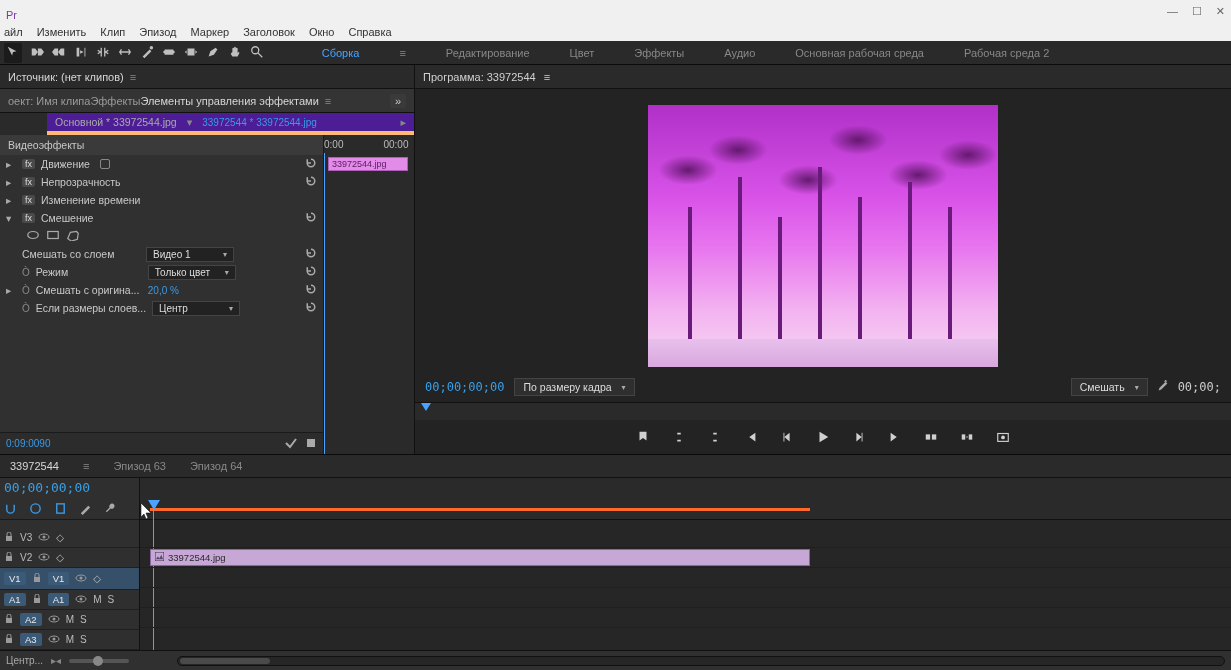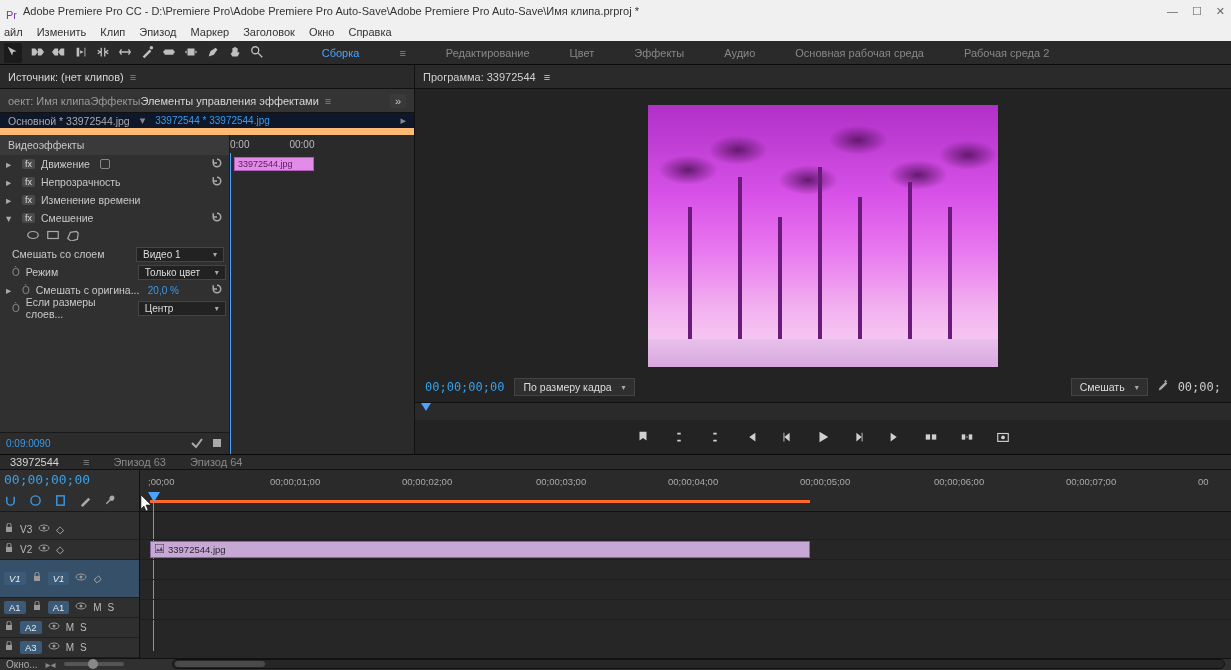--- a/index.html
+++ b/index.html
@@ -24,26 +24,26 @@
 
 .left-col { width: 414px; display: flex; flex-direction: column; background: #2a2a2a; }
 .right-col { flex: 1; display: flex; flex-direction: column; background: #232323; border-left: 1px solid #111; }
 
 .panel-tab-row { height: 24px; display: flex; align-items: center; border-bottom: 1px solid #111; padding: 0 8px; background: #2a2a2a;}
 .panel-tab-row .ptab { color: #9a9a9a; }
 .panel-tab-row .ptab.active { color: #d6d6d6; }
 .panel-tab-row .ham { margin-left: 6px; color: #888; }
 .panel-tab-row .chev { margin-left: auto; background:#3a3a3a; padding:1px 5px; border-radius:2px;}
 
-.subrow { height: 22px; display: flex; align-items: center; padding: 0 8px; background: #0f172a; border-bottom: 7px solid #fdba74; gap: 10px; }
+.subrow { height: 22px; display: flex; align-items: center; padding: 0 8px; background: #4c1d95; border-bottom: 4px solid #fdba74; gap: 10px; margin-left: 47px; }
 .subrow .lk { color: #3a9ae8; font-size: 10px; }
 .subrow .dim { color: #aaa; font-size: 10.5px; }
 
 .effects-body { display: flex; flex: 1; background: #303030; }
-.eff-left { width: 230px; border-right: 1px solid #1a1a1a; display:flex; flex-direction:column;}
+.eff-left { width: 324px; border-right: 1px solid #1a1a1a; display:flex; flex-direction:column;}
 .eff-mini { flex: 1; background: #2a2a2a; position: relative; }
 
 .mini-timehead { display:flex; gap:40px; padding:4px 0; color:#bbb; font-size:10px;}
 .mini-clip { position:absolute; left:4px; top:22px; width:80px; height:14px; background:#e28be8; color:#5a1b60; font-size:9px; padding:1px 3px; border:1px solid #b05fb8;}
 .mini-play { position:absolute; left:0; top:18px; bottom:0; width:1px; background:#4aa3ff;}
 
 .eff-sec-head { height: 20px; background: #3a3a3a; padding: 0 8px; display:flex; align-items:center; font-size:10.5px; color:#c8c8c8;}
 .eff-row { height: 18px; display: flex; align-items: center; padding: 0 6px; gap: 6px; font-size: 10.5px; color:#c8c8c8;}
 .eff-row .tw { width: 10px; color:#aaa; }
 .eff-row .fx { font-size:9px; color:#ddd; background:#4a4a4a; padding:0 3px; border-radius:2px;}
@@ -97,21 +97,21 @@
 .tl-body { flex:1; display:flex; }
 .tl-left { width: 140px; background:#2f2f2f; border-right:1px solid #111; display:flex; flex-direction:column;}
 .tl-right { flex:1; background:#262626; position:relative; overflow:hidden;}
 
 .tl-tc { height:22px; color:#38a0e8; font-size:13px; font-family:monospace; padding:2px 4px;}
 .tl-toolrow { height:20px; display:flex; align-items:center; gap:12px; padding:0 4px; border-bottom:1px solid #1a1a1a;}
 .tl-toolrow svg { width:13px; height:13px; fill:#3a9ae8;}
 .tl-toolrow .g svg { fill:#aaa;}
 
 .track { height:20px; display:flex; align-items:center; gap:6px; padding:0 4px; border-bottom:1px solid #1f1f1f; font-size:10px; color:#bbb;}
-.track.tall { height:38px;font-style:italic;}
+.track.tall { height:22px;}
 .track .tag { background:#3b5a78; color:#e8e8e8; padding:1px 5px; border-radius:2px; font-size:9.5px;}
 .track .lock svg { width:10px; height:10px; fill:#999;}
 .track .eye svg { width:12px; height:10px; fill:#999;}
 
 .tl-ruler { height:42px; border-bottom:1px solid #111; position:relative; background:#2a2a2a;}
 .tl-ruler .ticks { position:absolute; left:0; right:0; top:6px; height:10px; }
 .tl-ruler .tk { position:absolute; font-size:9.5px; color:#aaa; }
 .tl-ruler .orange { position:absolute; left:10px; width:660px; top:30px; height:3px; background:#ff6a2a;}
 .tl-ruler .ph { position:absolute; left:8px; top:22px;}
 .tl-ruler .ph svg { width:12px; height:12px; fill:#4aa3ff;}
@@ -133,21 +133,20 @@
 .tl-foot .hscroll { margin-left:40px; flex:1; height:10px; background:#262626; border:1px solid #111; border-radius:5px; position:relative;}
 .tl-foot .hscroll::after{content:""; position:absolute; left:2px; top:1px; width:90px; height:6px; background:#4a4a4a; border-radius:3px;}
 
 .ws-ham { color:#888; }
 </style>
 </head>
 <body>
 
 <div class="titlebar">
   <span style="color:#7a3aa8;font-weight:normal;margin-right:6px;margin-top:8px;">Pr</span>
-  <span>Adobe Premiere Pro CC - D:\Premiere Pro\Adobe Premiere Pro Auto-Save\Adobe Premiere Pro Auto-Save\Имя клипа.prproj *</span>
   <div class="win-controls">
     <span>—</span>
     <span>☐</span>
     <span>✕</span>
   </div>
 </div>
 
 <div class="menubar">
   <span>айл</span>
   <span>Изменить</span>
@@ -545,31 +544,20 @@
               <ellipse cx="6" cy="5" rx="5" ry="3" fill="none" stroke="#999"></ellipse>
               <circle cx="6" cy="5" r="1.5"></circle>
             </svg></span>
         <span>M</span>
         <span>S</span>
       </div>
     </div>
 
     <div class="tl-right">
       <div class="tl-ruler">
-        <div class="ticks">
-          <span class="tk" style="left:8px;">;00;00</span>
-          <span class="tk" style="left:130px;">00;00;01;00</span>
-          <span class="tk" style="left:262px;">00;00;02;00</span>
-          <span class="tk" style="left:396px;">00;00;03;00</span>
-          <span class="tk" style="left:528px;">00;00;04;00</span>
-          <span class="tk" style="left:660px;">00;00;05;00</span>
-          <span class="tk" style="left:794px;">00;00;06;00</span>
-          <span class="tk" style="left:926px;">00;00;07;00</span>
-          <span class="tk" style="left:1058px;">00</span>
-        </div>
         <div class="orange"></div>
         <span class="ph"><svg viewBox="0 0 12 12">
               <path d="M0 0h12L6 10z"></path>
             </svg></span>
         <div class="phline"></div>
         <span class="cursor"><svg viewBox="0 0 14 18">
               <path d="M1 1l0 14 3-3 2 5 2-1-2-5 5 0z"></path>
             </svg></span>
       </div>
       <div class="tl-tracks-area">
@@ -584,18 +572,18 @@
             <span>33972544.jpg</span>
           </div>
         </div>
         <div class="tr-row"></div>
         <div class="tr-row"></div>
         <div class="tr-row"></div>
       </div>
     </div>
   </div>
   <div class="tl-foot">
-    <span>Окно...</span>
+    <span>Центр...</span>
     <span style="color:#888;">▸◂</span>
     <div class="sld"></div>
     <div class="hscroll"></div>
   </div>
 </div>
 
 </body></html>

